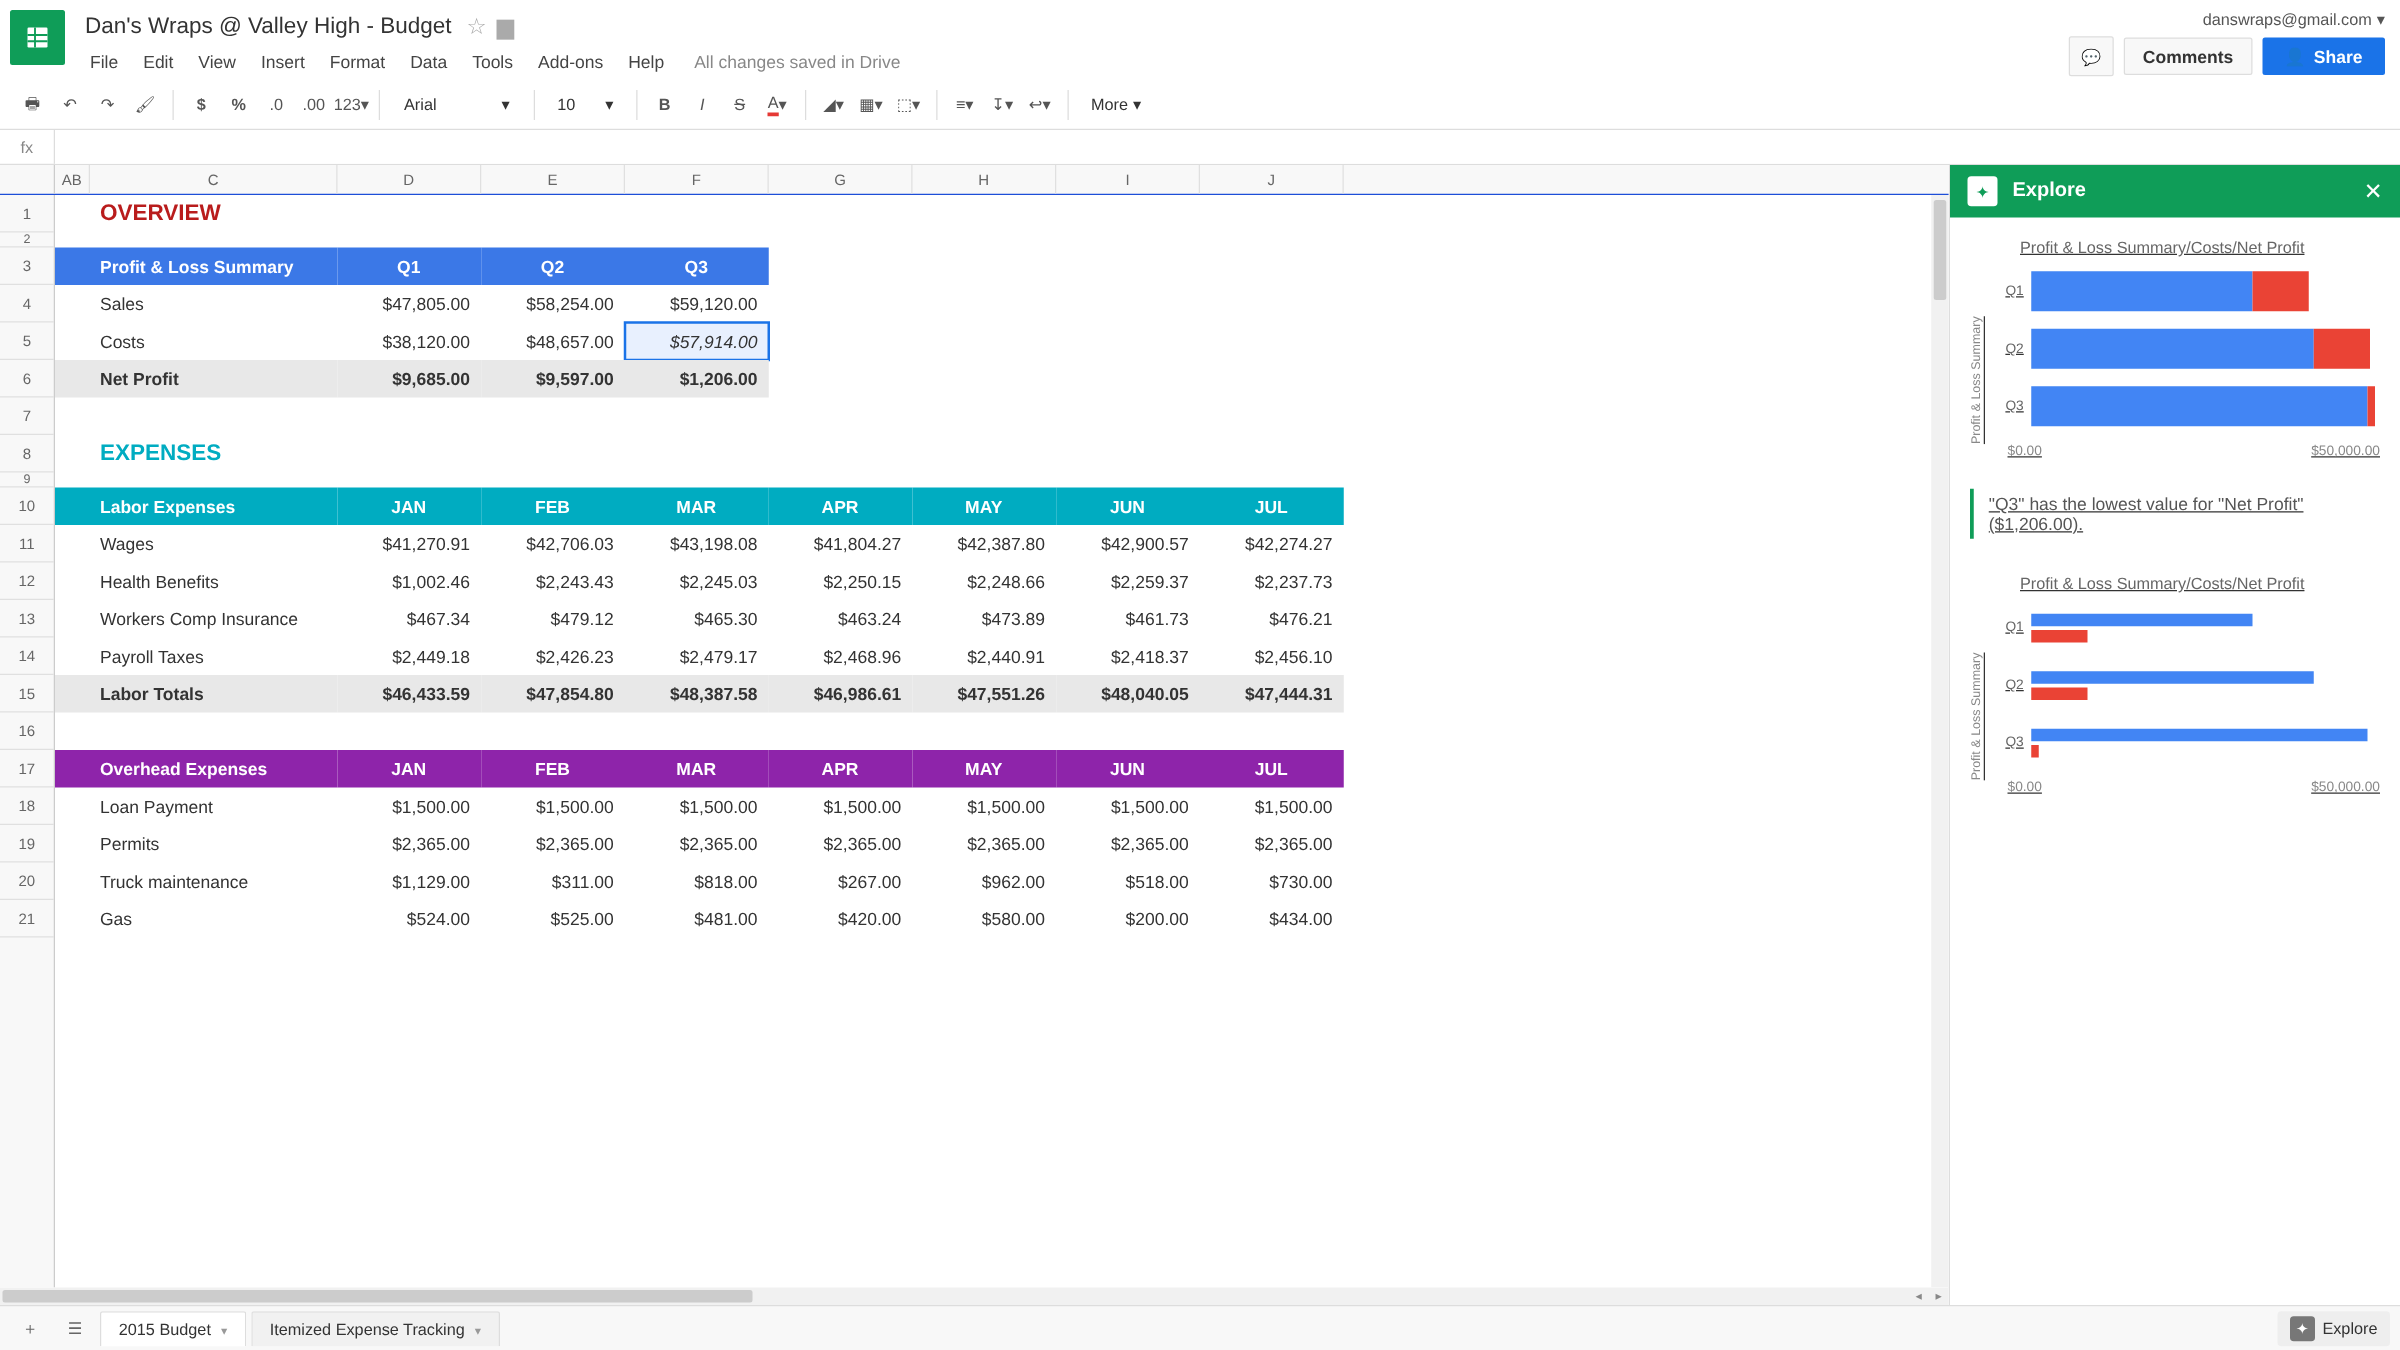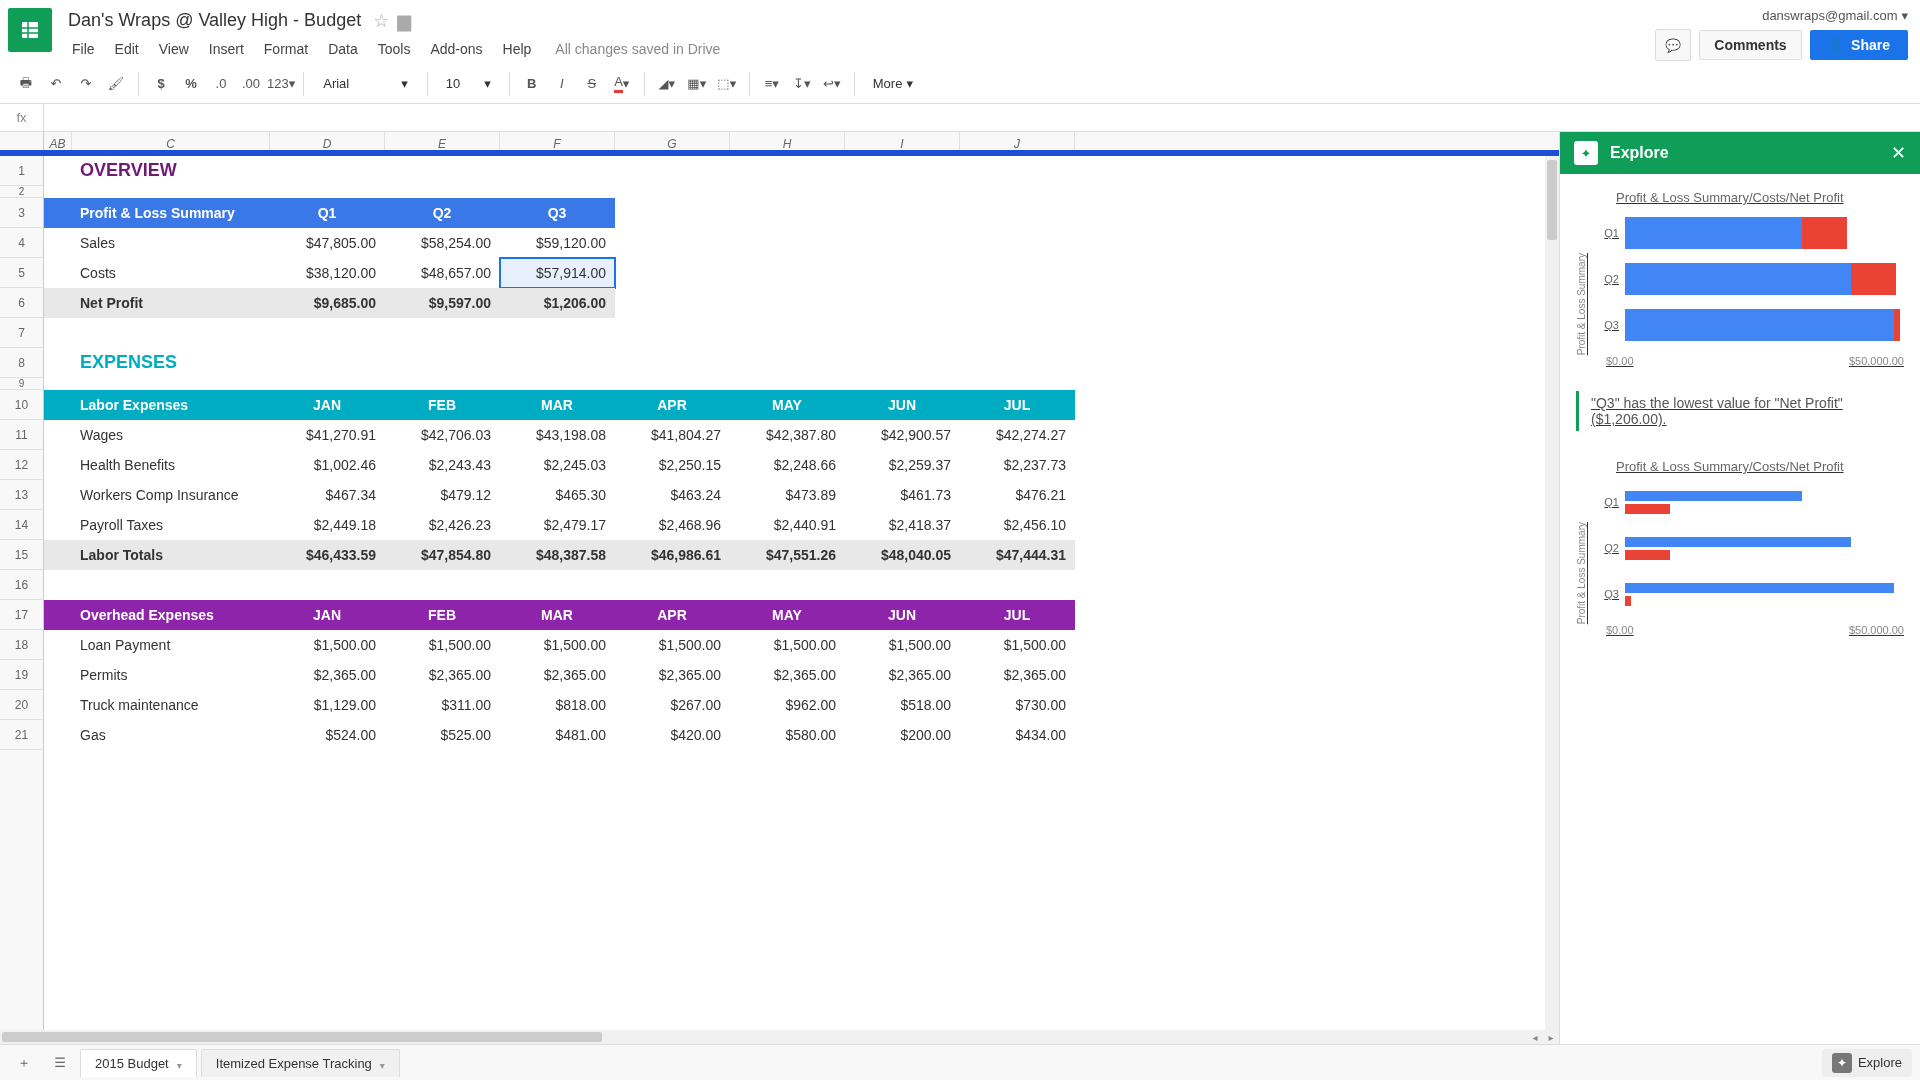--- a/index.html
+++ b/index.html
@@ -36,61 +36,61 @@
 
 .formula-bar { display: flex; align-items: center; height: 28px; border-bottom: 1px solid #ddd; }
 .fx-label { width: 44px; text-align: center; color: #888; border-right: 1px solid #ddd; height: 100%; display: flex; align-items: center; justify-content: center; }
 .fx-input { flex: 1; border: none; outline: none; padding: 0 8px; height: 100%; }
 
 
 .main { display: flex; flex: 1; overflow: hidden; }
 .sheet-area { flex: 1; display: flex; flex-direction: column; overflow: hidden; border-right: 1px solid #ddd; }
 
 
-.col-headers { display: flex; height: 24px; background: #f8f8f8; border-bottom: 6px solid #1d4ed8; font-style: italic; }
+.col-headers { display: flex; height: 24px; background: #f8f8f8; border-bottom: 1px solid #1d4ed8; }
 .corner { width: 44px; border-right: 1px solid #ccc; }
 .col-header { text-align: center; line-height: 24px; color: #666; font-size: 12px; border-right: 1px solid #e0e0e0; }
 .col-ab { width: 28px; }
 .col-c { width: 198px; }
 .col-d, .col-e, .col-f, .col-g, .col-h, .col-i, .col-j { width: 115px; }
 
 
 .grid-body { display: flex; flex: 1; overflow: hidden; position: relative; }
 .row-headers { width: 44px; background: #f8f8f8; border-right: 1px solid #ccc; }
 .row-header { height: 30px; text-align: center; line-height: 30px; color: #666; font-size: 12px; border-bottom: 1px solid #e0e0e0; }
 .row-header.thin { height: 12px; line-height: 12px; font-size: 10px; }
 .cells { flex: 1; position: relative; }
 .row { display: flex; height: 30px; }
 .row.thin { height: 12px; }
 .cell { border-right: 1px solid transparent; border-bottom: 1px solid transparent; padding: 0 8px; display: flex; align-items: center; font-size: 14px; }
 .cell.ab { width: 28px; }
 .cell.c { width: 198px; }
 .cell.d, .cell.e, .cell.f, .cell.g, .cell.h, .cell.i, .cell.j { width: 115px; justify-content: flex-end; }
 
 .section-title { font-size: 18px; font-weight: bold; }
-.overview-title { color: #701a75; }
+.overview-title { color: #b91c1c; }
 .expenses-title { color: #00acc1; }
 
 .header-row-blue .cell { background: #3b78e7; color: #fff; font-weight: bold; }
 .header-row-blue .cell.c { justify-content: flex-start; }
 .header-row-blue .cell.d, .header-row-blue .cell.e, .header-row-blue .cell.f { justify-content: center; }
 
 .header-row-teal .cell { background: #00acc1; color: #fff; font-weight: bold; }
 .header-row-teal .cell.c { justify-content: flex-start; }
 .header-row-teal .cell:not(.c):not(.ab) { justify-content: center; }
 
 .header-row-purple .cell { background: #8e24aa; color: #fff; font-weight: bold; }
 .header-row-purple .cell.c { justify-content: flex-start; }
 .header-row-purple .cell:not(.c):not(.ab) { justify-content: center; }
 
 .subtotal-row .cell { background: #e8e8e8; font-weight: bold; }
 
 .data-row .cell.c { justify-content: flex-start; }
 
-.selected-cell { outline: 2px solid #1a73e8; outline-offset: -1px; background: #e8f0fe !important; }
+.selected-cell { outline: 2px solid #1a73e8; outline-offset: -1px; background: #e8f0fe !important; font-style: italic; }
 
 .vscroll { position: absolute; right: 0; top: 0; bottom: 0; width: 14px; background: #f1f1f1; }
 .vscroll-thumb { position: absolute; top: 4px; width: 10px; left: 2px; height: 80px; background: #ccc; border-radius: 2px; }
 .hscroll { height: 14px; background: #f1f1f1; display: flex; }
 .hscroll-track { flex: 1; position: relative; }
 .hscroll-thumb { position: absolute; left: 2px; top: 2px; height: 10px; width: 600px; background: #ccc; border-radius: 2px; }
 .hscroll-btns { display: flex; }
 .hscroll-btn { width: 16px; height: 14px; display: flex; align-items: center; justify-content: center; font-size: 10px; color: #888; }
 
 

